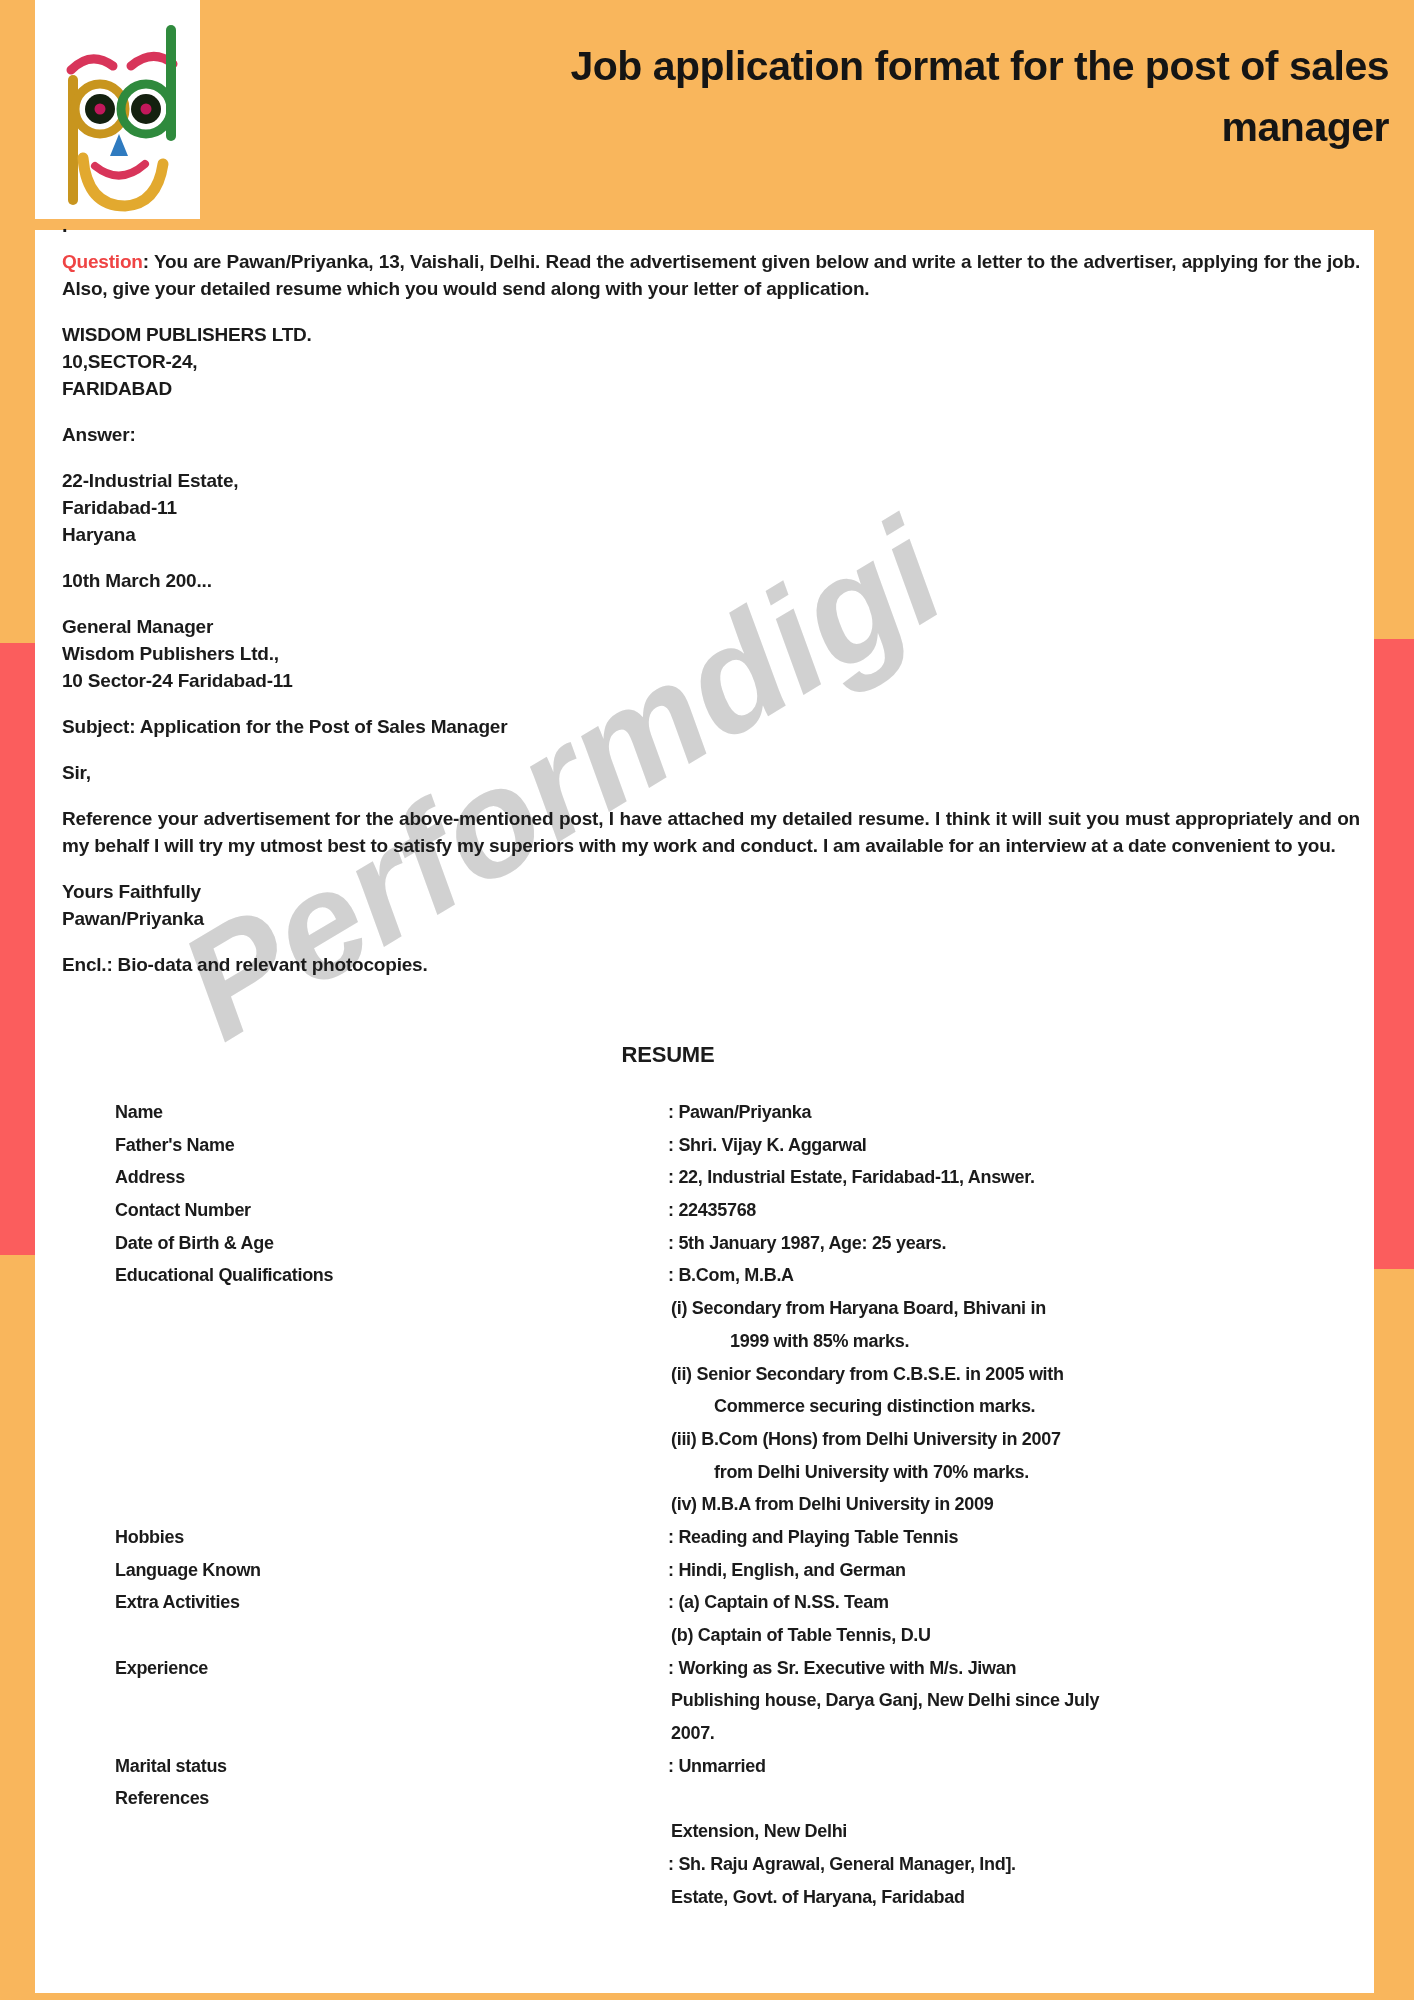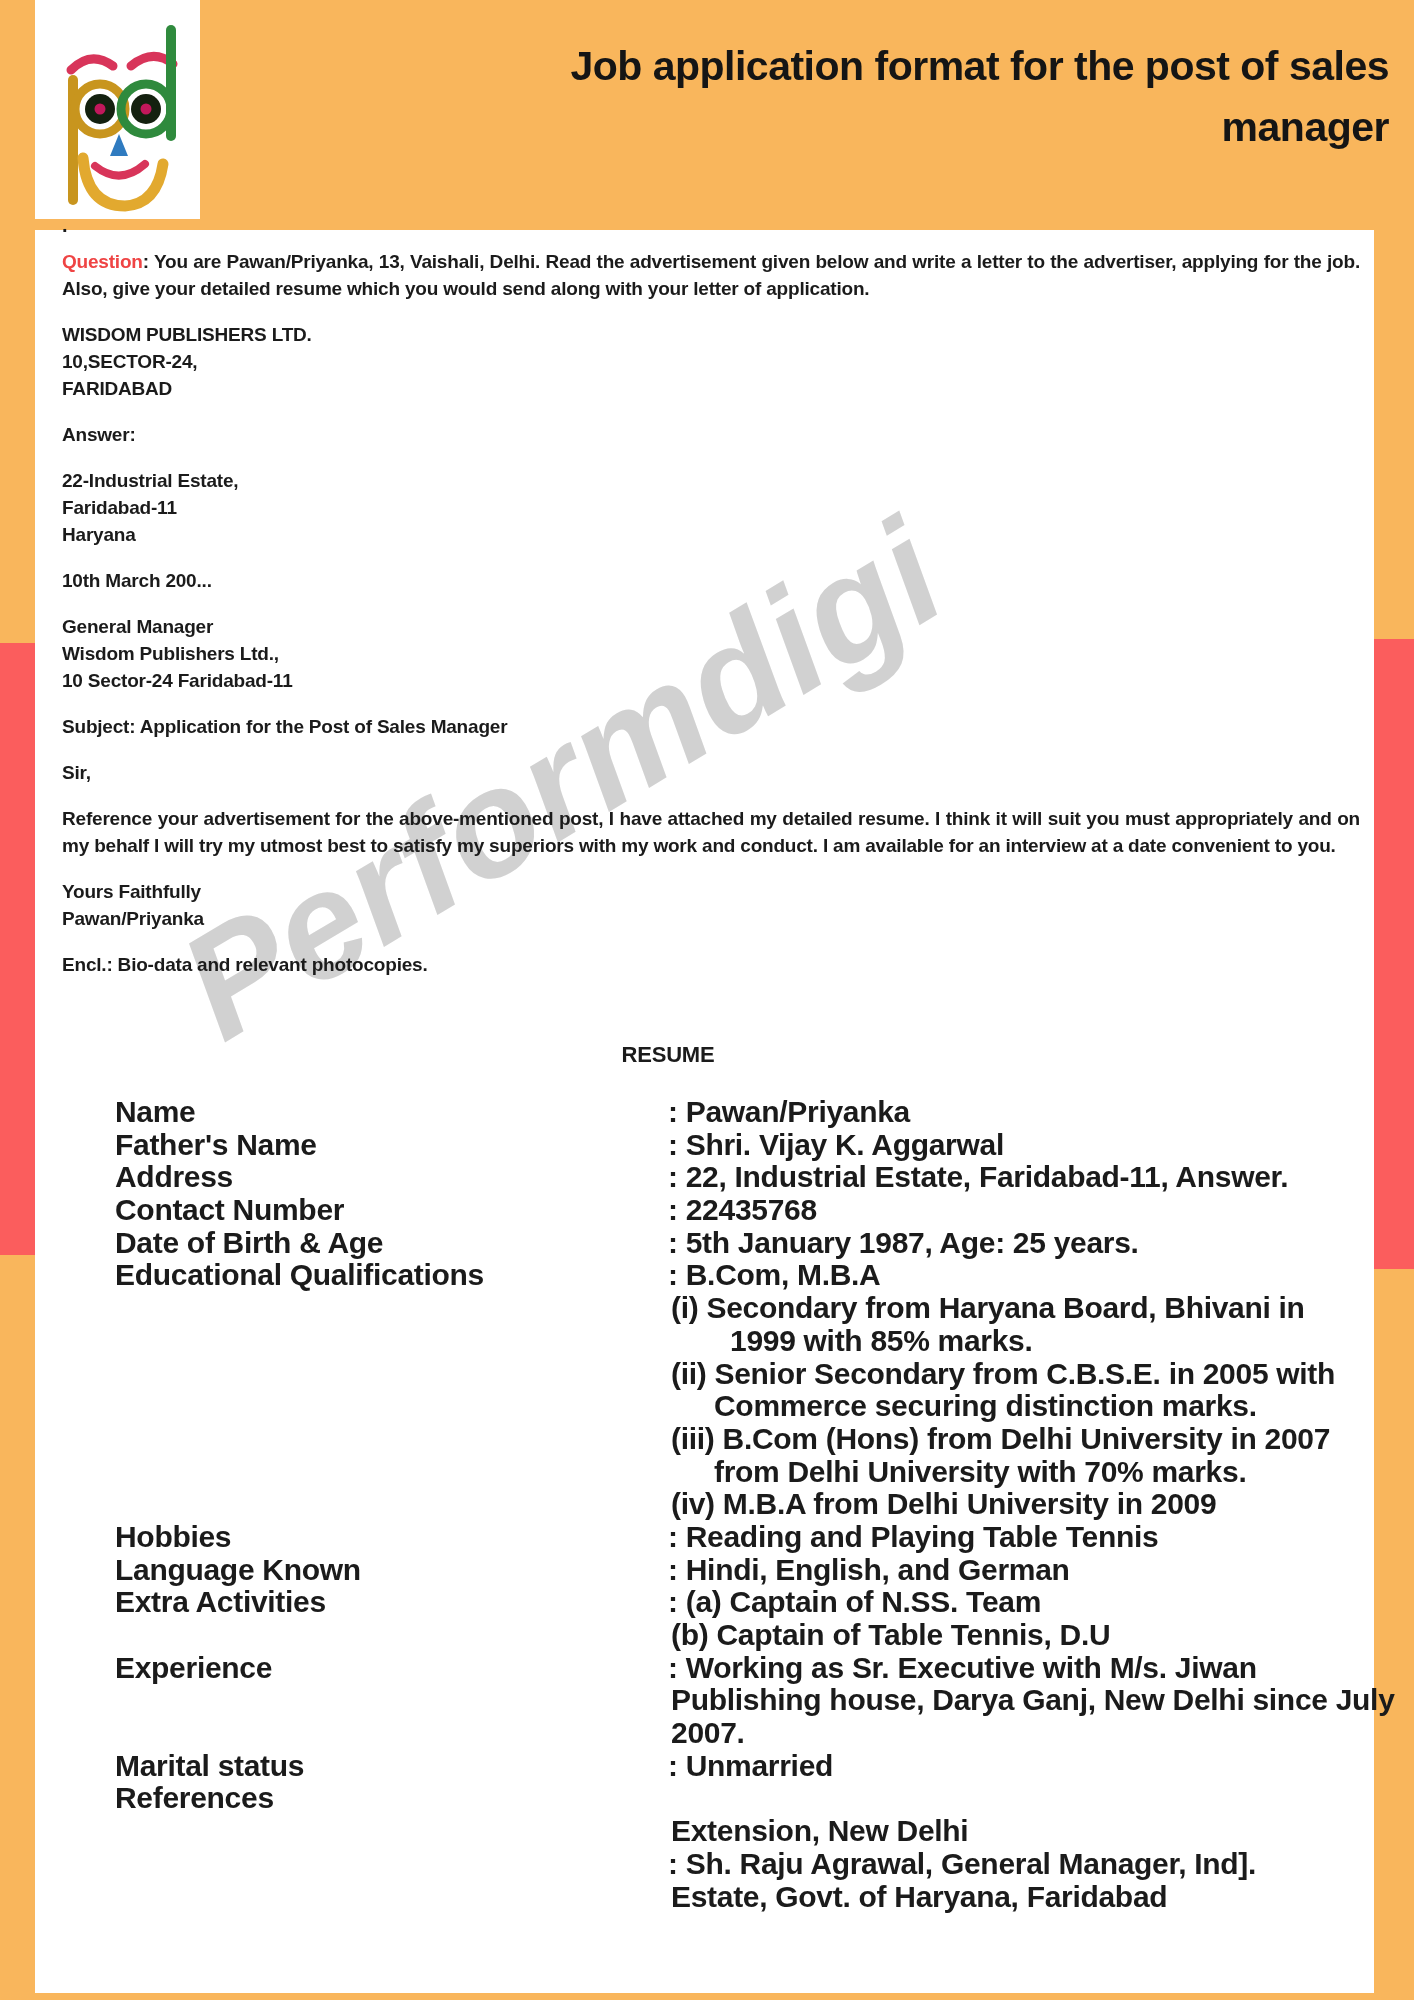--- a/index.html
+++ b/index.html
@@ -37,21 +37,21 @@
   }
   
   .dot{position:absolute; left:62px; top:214px; font-size:20px; z-index:2;}
   .letter{position:absolute; left:62px; top:248px; width:1298px; font-size:19px; line-height:27px; letter-spacing:-0.2px; z-index:2;}
   .block{margin:0 0 19px 0;}
   .just{text-align:justify;}
   .q-label{color:#ef4444;}
   .sig{}
   
   .resume-heading{position:absolute; left:58px; top:1042px; width:1220px; text-align:center; font-size:22px; letter-spacing:-0.2px; z-index:2;}
-  .resume-rows{position:absolute; left:62px; top:1096px; width:1312px; font-size:30px; letter-spacing:-0.3px; z-index:2;}
+  .resume-rows{position:absolute; left:62px; top:1096px; width:1312px; font-size:18px; letter-spacing:-0.3px; z-index:2;}
   .r-row{position:relative; height:32.7px; line-height:32.7px; white-space:nowrap;}
   .r-label{position:absolute; left:53px;}
   .r-value{position:absolute;}
   .v0{left:606px;}
   .v1{left:609px;}
   .v2{left:652px;}
   .v3{left:668px;}
 </style>
 </head>
 <body>

